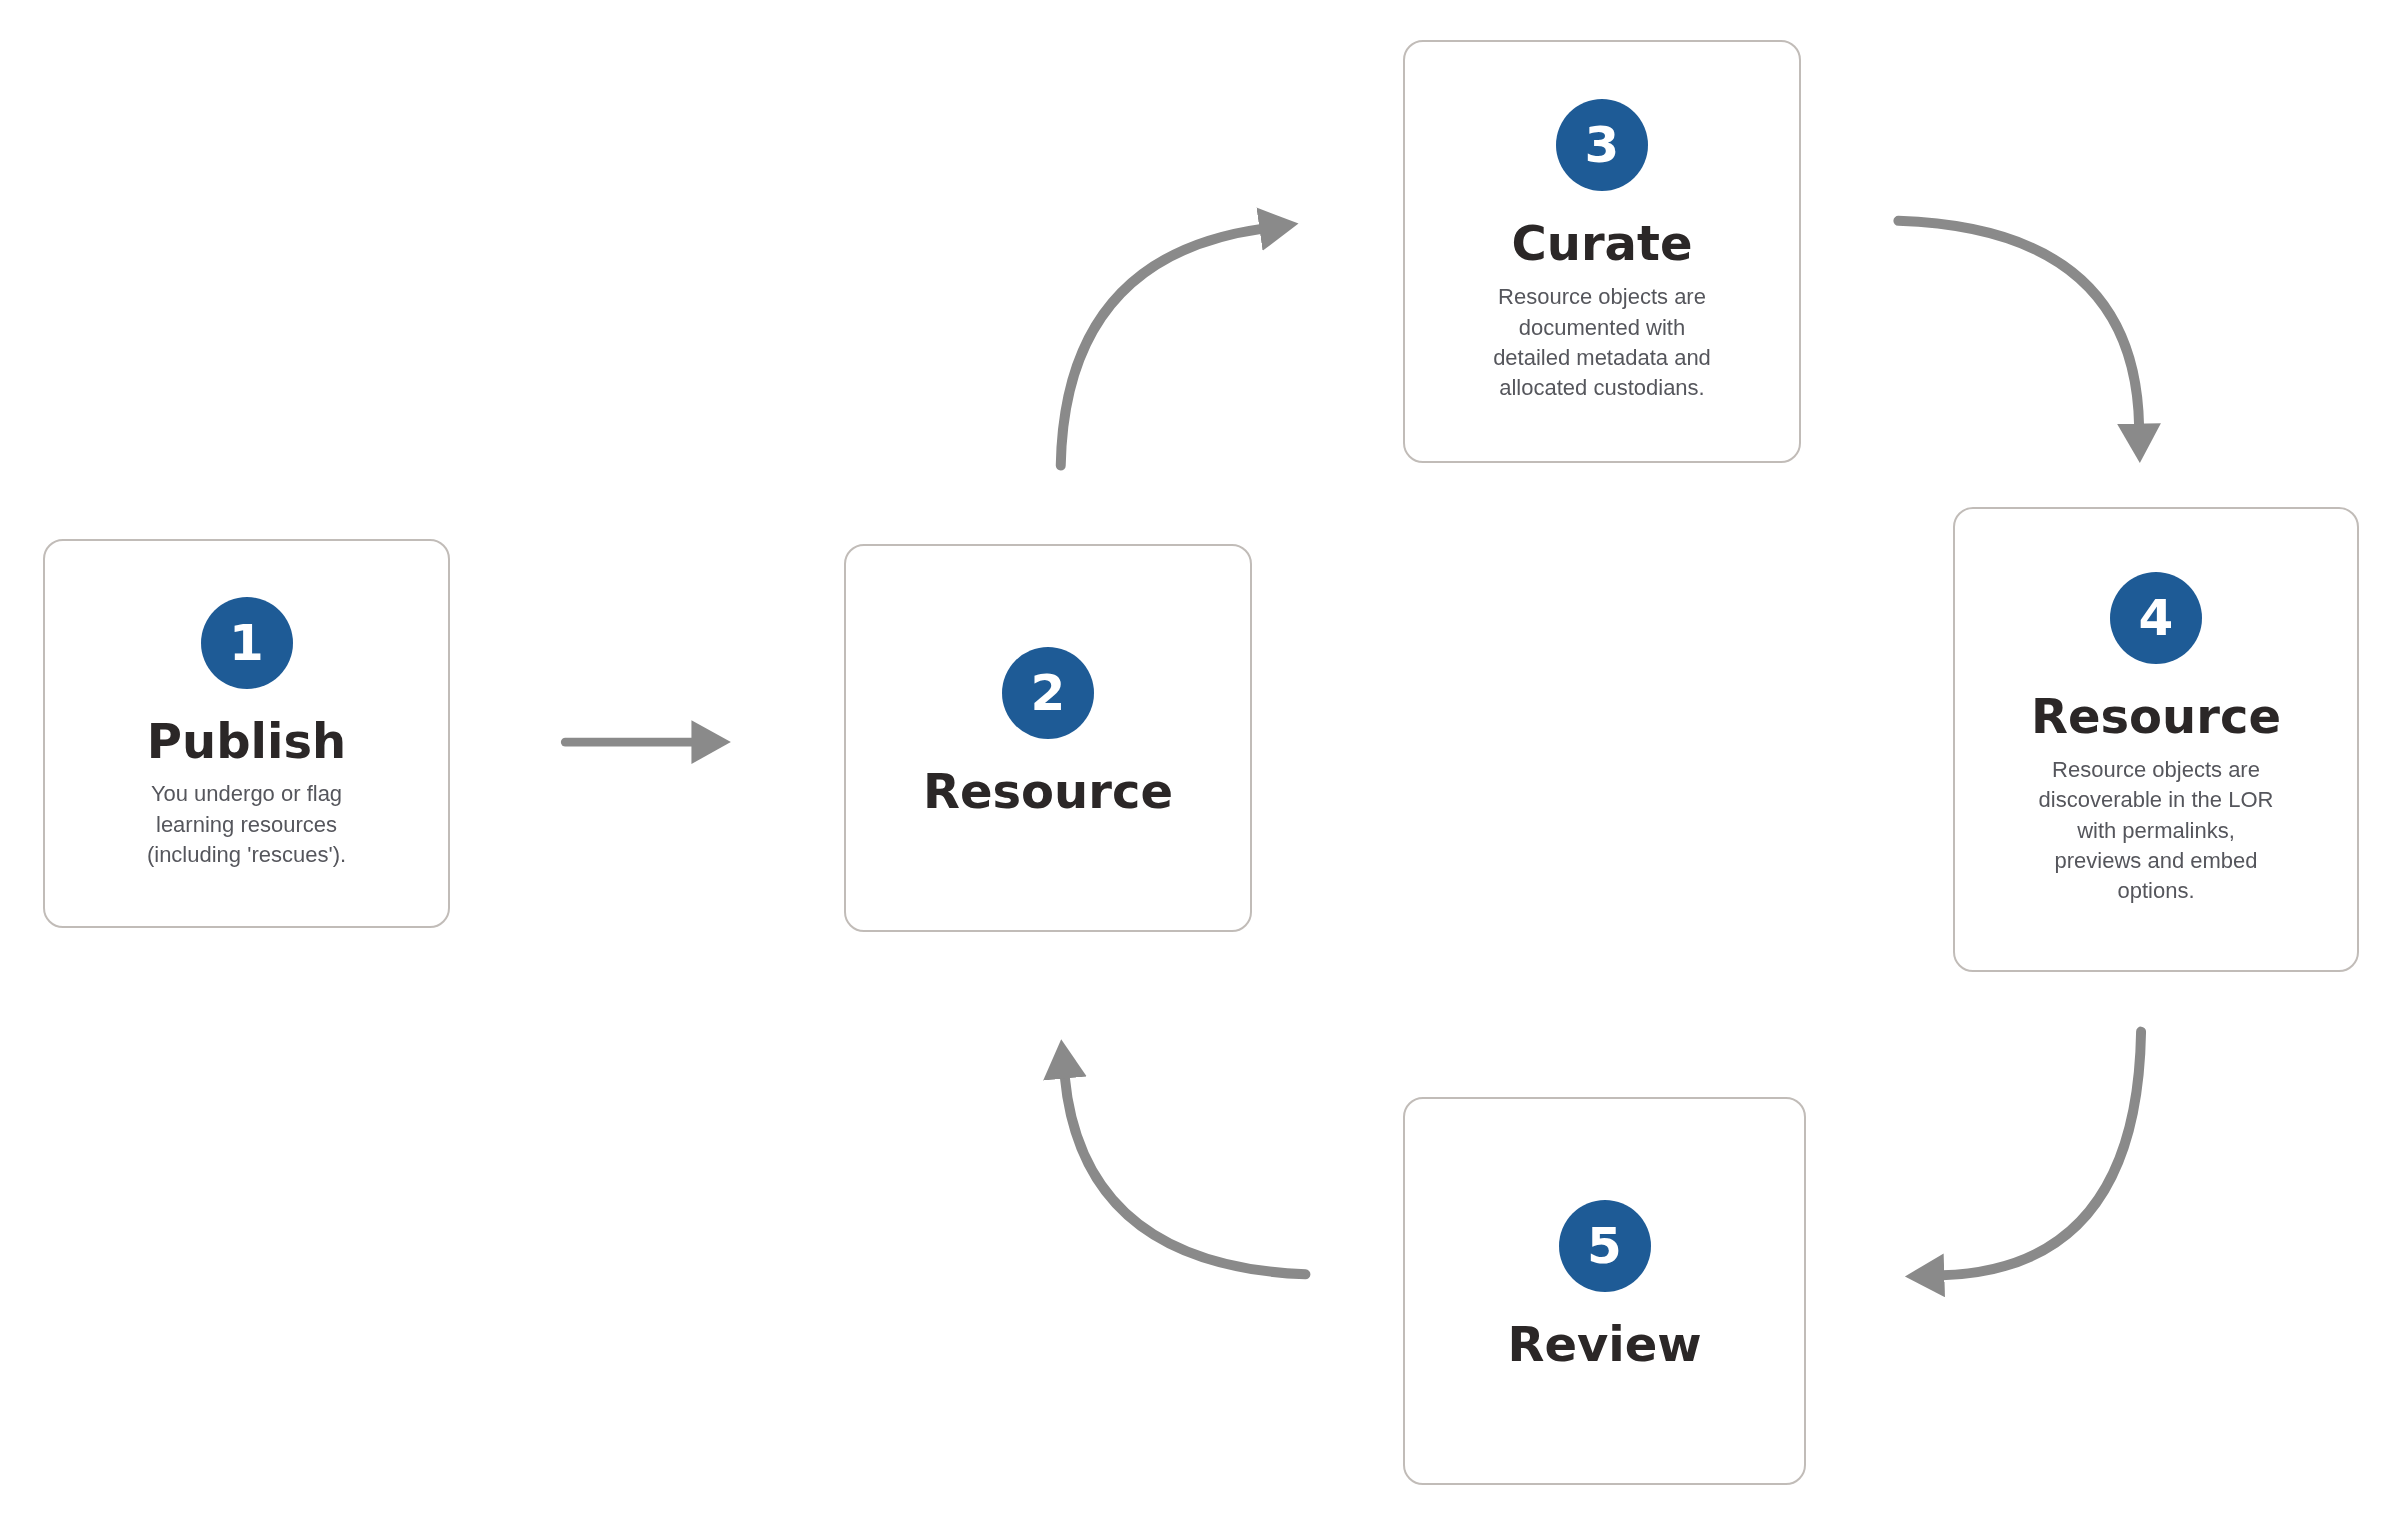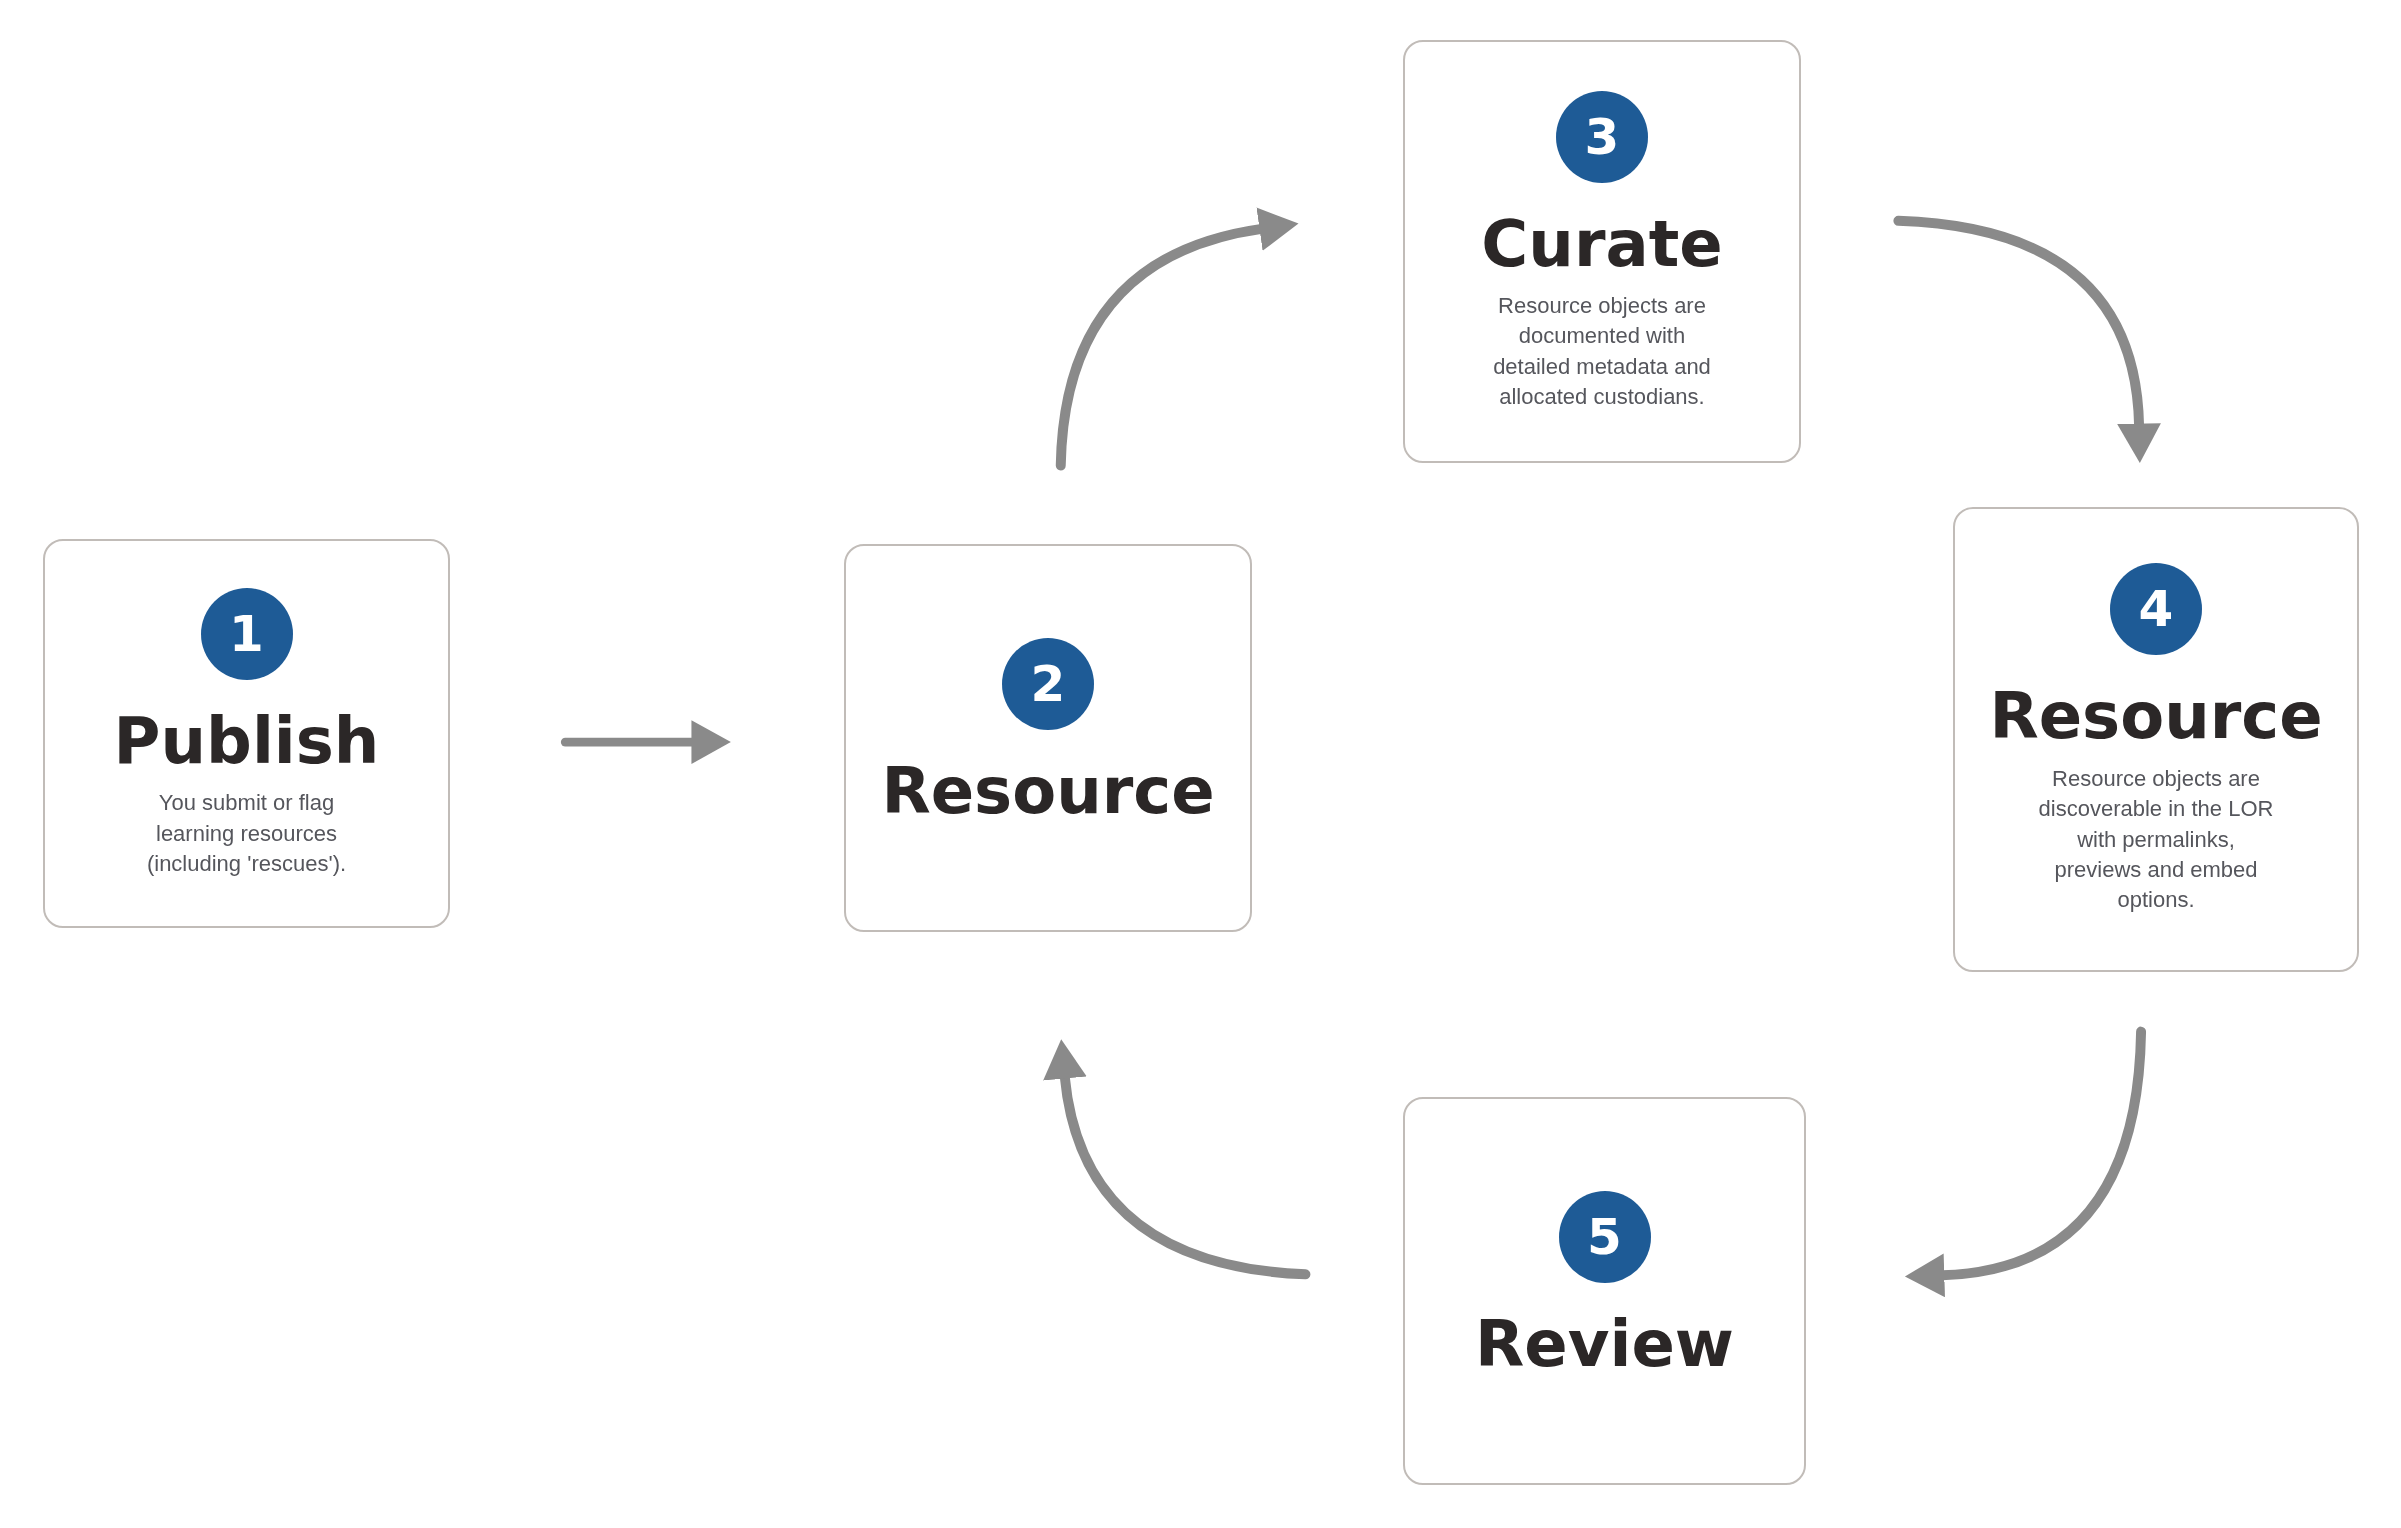--- a/index.html
+++ b/index.html
@@ -29,21 +29,21 @@
   .badge{
     width:92px;height:92px;border-radius:50%;
     background:#1e5b96;color:#ffffff;
     display:flex;align-items:center;justify-content:center;
     font-family:"DejaVu Sans",sans-serif;font-weight:bold;
     font-size:50px;line-height:1;
     margin-bottom:26px;
   }
   .title{
     font-family:"DejaVu Sans",sans-serif;font-weight:bold;
-    font-size:64px;line-height:1.1;color:#2b2727;
+    font-size:48px;line-height:1.1;color:#2b2727;
     margin-bottom:12px;
   }
   .desc{
     font-size:22px;line-height:1.38;color:#55565c;
     white-space:pre-line;
   }
   .arrows{position:absolute;left:0;top:0;pointer-events:none;}
 </style>
 </head>
 <body>
@@ -59,21 +59,21 @@
     <path d="M 568 746 L 697 746" fill="none" stroke="#8a8a8a" stroke-width="9" stroke-linecap="round" marker-end="url(#ah)"></path>
     <path d="M 1066 468 Q 1070 258 1268 230" fill="none" stroke="#8a8a8a" stroke-width="10" stroke-linecap="round" marker-end="url(#ah)"></path>
     <path d="M 1908 222 Q 2146 230 2150 428" fill="none" stroke="#8a8a8a" stroke-width="10" stroke-linecap="round" marker-end="url(#ah)"></path>
     <path d="M 2152 1037 Q 2148 1276 1952 1282" fill="none" stroke="#8a8a8a" stroke-width="10" stroke-linecap="round" marker-end="url(#ah)"></path>
     <path d="M 1312 1281 Q 1088 1272 1070 1082" fill="none" stroke="#8a8a8a" stroke-width="10" stroke-linecap="round" marker-end="url(#ah)"></path>
   </svg>
 
   <div class="card card-1">
     <div class="badge">1</div>
     <div class="title">Publish</div>
-    <div class="desc">You submit or flag
+    <div class="desc">You undergo or flag
 learning resources
 (including 'rescues').</div>
   </div>
 
   <div class="card card-2">
     <div class="badge">2</div>
     <div class="title">Resource</div>
   </div>
 
   <div class="card card-3">

